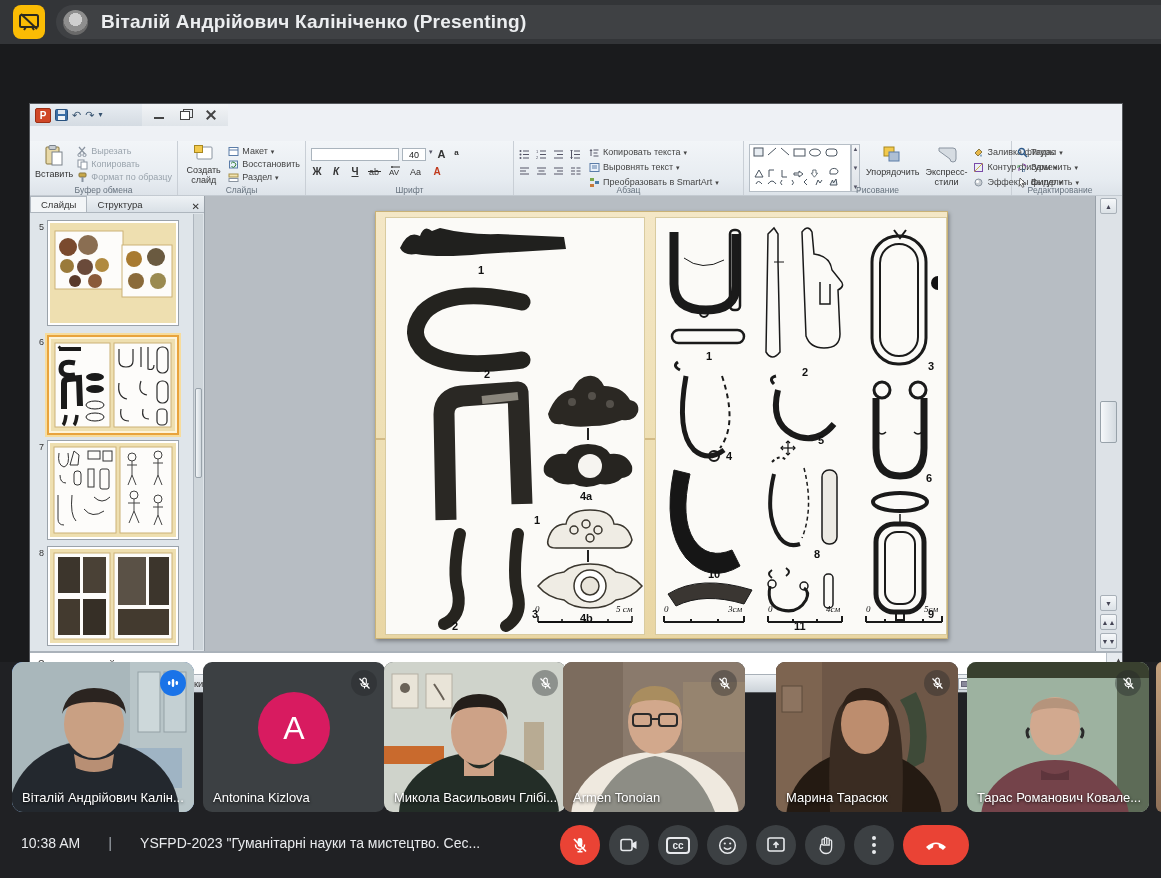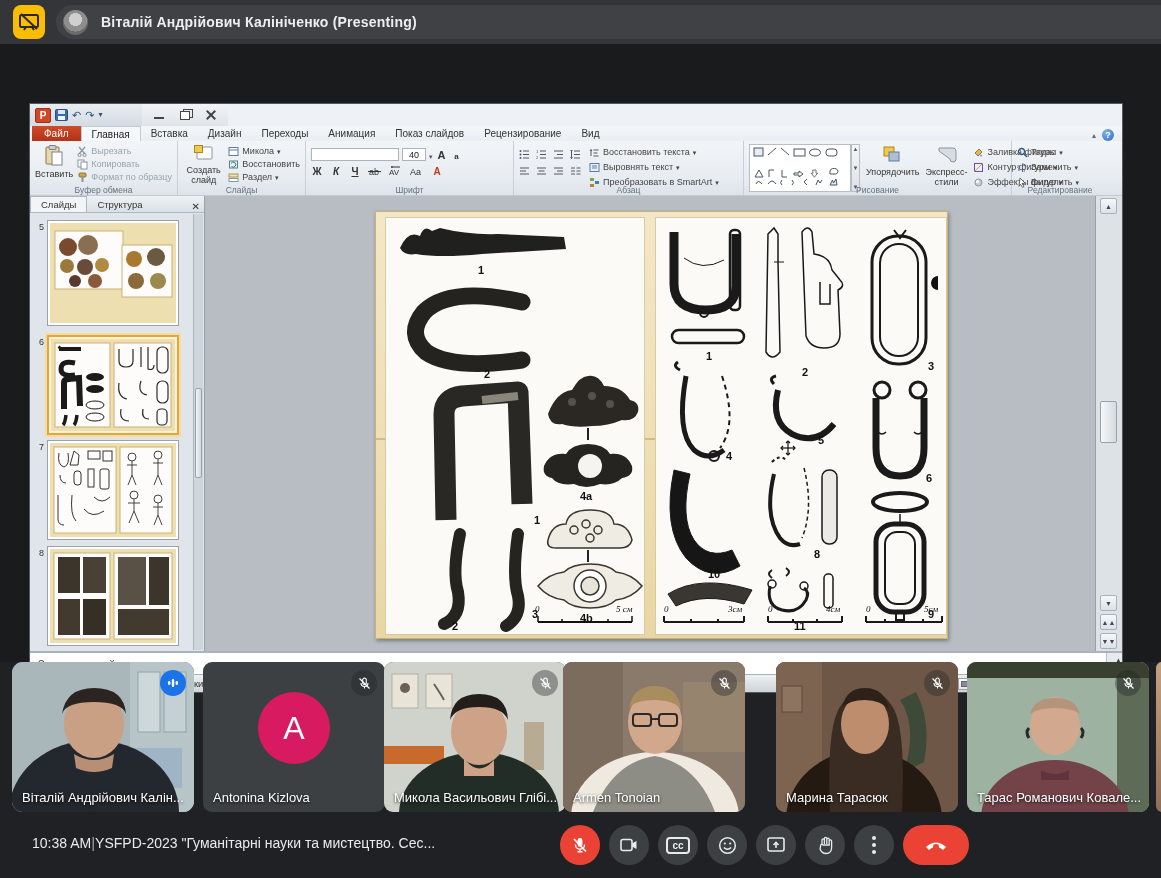--- a/index.html
+++ b/index.html
@@ -7,21 +7,21 @@
   body {
     background:#202124; font-family:"Liberation Sans",sans-serif;
     position:relative; overflow:hidden; color:#e8eaed;
   }
 
   
   .topbar { position:absolute; top:0; left:0; width:1161px; height:44px; background:#333538; }
   .present-badge { position:absolute; left:13px; top:5px; width:32px; height:34px; background:#fbbc04; border-radius:8px; display:flex; align-items:center; justify-content:center; }
   .topbar-pill { position:absolute; left:56px; top:5px; right:-22px; height:34px; background:#3f4144; border-radius:17px; display:flex; align-items:center; gap:13px; padding-left:7px; }
   .avatar-sm { width:25px; height:25px; border-radius:50%; background:radial-gradient(circle at 50% 38%, #cfcfcf 0 32%, #8e8e8e 33% 60%, #6a6a6a 61% 100%); flex:0 0 auto; }
-  .presenter-label { font-size:14px; font-weight:bold; color:#eceef0; letter-spacing:.2px; }
+  .presenter-label { font-size:19px; font-weight:bold; color:#eceef0; letter-spacing:.2px; }
 
   
   .stage { position:absolute; top:44px; left:0; width:1161px; height:618px; background:#1a1b1d; }
 
   
   .ppt { position:absolute; left:30px; top:60px; width:1092px; height:588px; background:#eef1f5; box-shadow:0 0 0 1px #55585c; font-family:"Liberation Sans",sans-serif; }
   .ppt-title { position:absolute; left:0; top:0; right:0; height:22px; display:flex; }
   .qat { width:112px; background:linear-gradient(#e8edf2,#d4dbe2); display:flex; align-items:center; gap:4px; padding:0 5px; }
   .qat .logo { width:16px; height:15px; background:#d04727; color:#fff; font-size:10px; font-weight:bold; display:flex; align-items:center; justify-content:center; border-radius:2px; border:1px solid #9c2f14; }
   .qat .save { width:13px; height:12px; }
@@ -48,21 +48,21 @@
   
   .ribbon { position:absolute; left:0; top:37px; right:0; height:55px; background:linear-gradient(#f2f5f8,#e7ecf1 70%,#dde3e9); border-bottom:1px solid #c3cad1; display:flex; }
   .grp { position:relative; height:100%; border-right:1px solid #c9cfd6; padding:3px 5px 12px; }
   .grp-label { position:absolute; bottom:0; left:0; right:0; text-align:center; font-size:8.5px; color:#66727e; }
   .bigbtn { display:inline-flex; flex-direction:column; align-items:center; justify-content:flex-start; font-size:9px; color:#333; width:46px; text-align:center; gap:2px; padding-top:1px; }
   .rows { display:flex; flex-direction:column; justify-content:flex-start; gap:2px; padding-top:2px; }
   .cmd { display:flex; align-items:center; gap:3px; font-size:9px; color:#444; white-space:nowrap; line-height:11px; }
   .cmd.dis { color:#9aa4ad; }
   .mini { width:11px; height:11px; flex:0 0 auto; }
   .sizebox { width:24px; height:13px; background:#fff; border:1px solid #aab4bd; font-size:9px; color:#222; display:flex; align-items:center; justify-content:center; }
-  .fontline { display:flex; align-items:flex-end; gap:3px; }
+  .fontline { display:flex; align-items:flex-start; gap:3px; }
   .fglyph { font-size:10px; color:#333; font-weight:bold; width:12px; text-align:center; }
   .shape-gallery { background:#fff; border:1px solid #b6bec6; padding:1px 2px; }
   .gal-scroll { width:9px; display:flex; flex-direction:column; justify-content:space-between; align-items:center; border:1px solid #b6bec6; background:linear-gradient(#f4f6f8,#dde2e7); font-size:6px; color:#556; padding:1px 0; }
 
   
   .work { position:absolute; left:0; top:92px; right:0; height:455px; background:#b7bdc3; }
   .panel { position:absolute; left:0; top:0; width:175px; height:455px; background:#dfe5ea; border-right:1px solid #98a0a8; }
   .panel-tabs { height:17px; background:linear-gradient(#eef2f5,#d9e0e6); display:flex; align-items:flex-end; border-bottom:1px solid #aeb6be; }
   .ptab { font-size:9.5px; color:#333; padding:2px 10px; }
   .ptab.active { background:#f2f5f7; border:1px solid #aeb6be; border-bottom:none; }
@@ -115,21 +115,21 @@
   .tile svg.scene { position:absolute; inset:0; width:100%; height:100%; }
   .tile .name { position:absolute; left:10px; bottom:7px; font-size:13px; color:#fff; text-shadow:0 1px 3px rgba(0,0,0,.85); z-index:3; white-space:nowrap; }
   .badge { position:absolute; top:8px; right:8px; width:26px; height:26px; border-radius:50%; display:flex; align-items:center; justify-content:center; z-index:3; }
   .badge.mute { background:rgba(35,36,40,.38); }
   .badge.audio { background:#1a73e8; }
   .avatar-big { position:absolute; left:50%; top:44%; transform:translate(-50%,-50%); width:72px; height:72px; border-radius:50%; background:#d81b60; display:flex; align-items:center; justify-content:center; font-size:32px; color:#fff; }
   .tile-sliver { position:absolute; top:0; width:6px; height:150px; border-radius:6px 0 0 6px; background:linear-gradient(180deg,#c5a27e,#8d6f57); }
 
   
   .bottombar { position:absolute; left:0; top:812px; width:1161px; height:66px; background:#202124; }
-  .meta { position:absolute; left:32px; top:22px; display:flex; align-items:center; gap:0; font-size:14px; color:#e8eaed;text-align:right; }
+  .meta { position:absolute; left:21px; top:22px; display:flex; align-items:center; gap:28px; font-size:14px; color:#e8eaed;text-align:right; }
   .meta .sep { color:#9aa0a6; font-size:15px; }
   .ctrls { position:absolute; left:560px; top:13px; display:flex; align-items:center; gap:9px; }
   .cbtn { width:40px; height:40px; border-radius:50%; background:#3c4043; display:flex; align-items:center; justify-content:center; }
   .cbtn.red { background:#ea4335; }
   .endcall { width:66px; height:40px; border-radius:20px; background:#ea4335; display:flex; align-items:center; justify-content:center; }
   .dots { display:flex; flex-direction:column; gap:3px; }
   .dots i { width:4px; height:4px; border-radius:50%; background:#e8eaed; }
   .cc-box { border:2px solid #e8eaed; border-radius:4px; padding:1px 4px; font-size:10px; font-weight:bold; color:#e8eaed; line-height:11px; }
 </style>
 </head>
@@ -165,35 +165,20 @@
         <span class="g">↷</span>
         <span class="g" style="font-size:8px">▾</span>
       </div>
       <div class="win-btns">
         <span class="wb wb-min"></span>
         <span class="wb wb-rest"></span>
         <span class="wb wb-close"></span>
       </div>
     </div>
 
-    <div class="tabsrow">
-      <div class="ftab">Файл</div>
-      <div class="rtab active">Главная</div>
-      <div class="rtab">Вставка</div>
-      <div class="rtab">Дизайн</div>
-      <div class="rtab">Переходы</div>
-      <div class="rtab">Анимация</div>
-      <div class="rtab">Показ слайдов</div>
-      <div class="rtab">Рецензирование</div>
-      <div class="rtab">Вид</div>
-      <div class="tabs-right">
-        <span class="caret-up">▴</span>
-        <span class="help-circle">?</span>
-      </div>
-    </div>
 
     <div class="ribbon">
 
       <div class="grp" style="width:148px">
         <div style="display:flex; gap:4px;">
           <div class="bigbtn">
             <svg width="20" height="22" viewBox="0 0 20 22">
               <rect x="2" y="2" width="13" height="17" rx="1" fill="#e8d9a8" stroke="#8a7840"></rect>
               <rect x="5" y="0.5" width="7" height="4" rx="1" fill="#c8cdd2" stroke="#7a828a"></rect>
               <rect x="8" y="7" width="10" height="13" fill="#fff" stroke="#7a828a"></rect>
@@ -236,21 +221,21 @@
               <rect x="0.5" y="0.5" width="8" height="7" fill="#f2c94c" stroke="#a8871f"></rect>
             </svg>
             <span>Создать слайд</span>
           </div>
           <div class="rows">
             <div class="cmd">
               <svg class="mini" viewBox="0 0 11 11">
                   <rect x="1" y="1.5" width="9" height="8" fill="#fff" stroke="#5a7ca8"></rect>
                   <line x1="1" y1="4" x2="10" y2="4" stroke="#5a7ca8"></line>
                 </svg>
-              <span>Микола</span>
+              <span>Макет</span>
                 <span style="font-size:7px">▾</span>
             </div>
             <div class="cmd">
               <svg class="mini" viewBox="0 0 11 11">
                   <rect x="1.5" y="2" width="8" height="7" fill="#e8f0fa" stroke="#5a7ca8"></rect>
                   <path d="M3,4.5 a2.5,2.5 0 1 1 0.5,3" fill="none" stroke="#2e7d32"></path>
                 </svg>
               <span>Восстановить</span>
             </div>
             <div class="cmd">
@@ -333,21 +318,21 @@
                   <path d="M1,2 h4 M1,5 h4 M1,8 h4 M6.5,2 h4 M6.5,5 h4 M6.5,8 h4" stroke="#556"></path>
                 </svg>
             </div>
           </div>
           <div class="rows" style="gap:4px; padding-top:3px;">
             <div class="cmd">
               <svg class="mini" viewBox="0 0 11 11">
                   <path d="M2,9 V3 M1,4 l1,-1.5 1,1.5" stroke="#556" fill="none"></path>
                   <path d="M4.5,3 h5 M4.5,6 h4 M4.5,9 h5" stroke="#556"></path>
                 </svg>
-              <span>Восстановить текста</span>
+              <span>Копировать текста</span>
                 <span style="font-size:7px">▾</span>
             </div>
             <div class="cmd">
               <svg class="mini" viewBox="0 0 11 11">
                   <rect x="1" y="1.5" width="9" height="8" fill="#e8f0fa" stroke="#5a7ca8"></rect>
                   <path d="M3,4 h5 M3,6 h5" stroke="#5a7ca8"></path>
                 </svg>
               <span>Выровнять текст</span>
                 <span style="font-size:7px">▾</span>
             </div>

